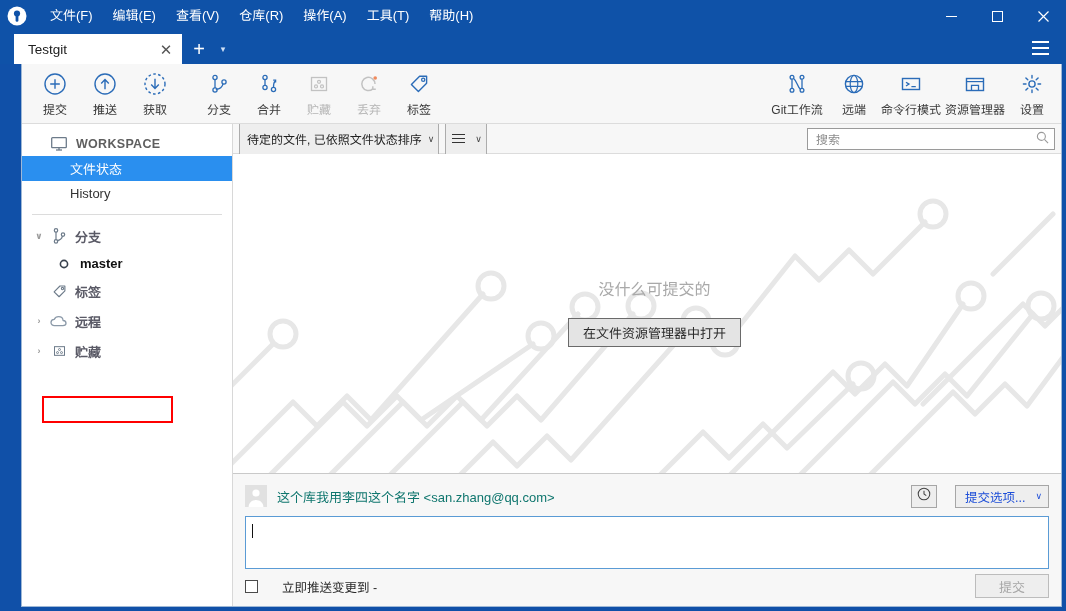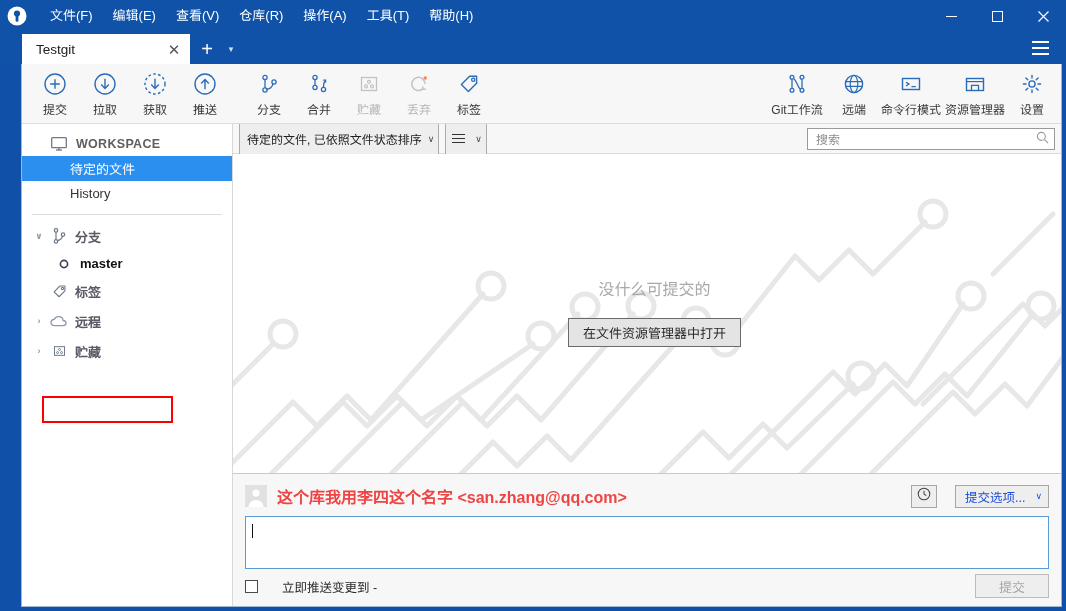--- a/index.html
+++ b/index.html
@@ -32,21 +32,21 @@
   .win-controls { position: absolute; right: 0; top: 0; display: flex; }
   .win-btn {
     width: 46px; height: 32px; display: flex; align-items: center; justify-content: center;
     color: #ffffff;
   }
   .win-btn svg { display: block; }
 
   
   .tabstrip {
     height: 32px; flex: 0 0 32px; background: #0f52a8;
-    display: flex; align-items: flex-end; position: relative; padding-left: 22px;
+    display: flex; align-items: flex-end; position: relative; padding-left: 14px;
   }
   .tab {
     background: #ffffff; height: 30px; min-width: 168px;
     display: flex; align-items: center; padding: 0 6px 0 14px;
     border-radius: 0;
   }
   .tab-label { font-size: 13.5px; color: #202020; flex: 1; }
   .tab-close {
     width: 20px; height: 20px; display: flex; align-items: center; justify-content: center;
     color: #555; font-size: 15px; line-height: 1;
@@ -165,21 +165,21 @@
   
   .commitpanel {
     flex: 0 0 133px; background: #f7f7f7; border-top: 1px solid #c9c9c9;
     display: flex; flex-direction: column; padding: 8px 12px 0 12px;
   }
   .author-row { display: flex; align-items: center; gap: 10px; height: 28px; }
   .avatar {
     width: 22px; height: 22px; background: #e1e1e1; display: flex;
     align-items: flex-end; justify-content: center; overflow: hidden;
   }
-  .author-name { font-size: 16px; color: #ef4444; font-weight: bold; flex: 1; }
+  .author-name { font-size: 13px; color: #0f766e; font-weight: normal; flex: 1; }
   .sq-btn {
     width: 26px; height: 23px; background: #eeeeee; border: 1px solid #a6a6a6;
     display: flex; align-items: center; justify-content: center;
   }
   .opt-combo {
     height: 23px; background: #eeeeee; border: 1px solid #a6a6a6; margin-left: 8px;
     display: flex; align-items: center; gap: 10px; padding: 0 6px 0 9px;
     font-size: 12.5px; color: #1d4ed8;
   }
   .msgbox {
@@ -268,48 +268,39 @@
         <div class="tb-btn">
           <span class="tb-ico">
             <svg width="24" height="24" viewBox="0 0 24 24">
               <circle cx="12" cy="12" r="10" fill="none" stroke="#2b6cb8" stroke-width="1.4"></circle>
               <path d="M12 7.2v9.6 M7.2 12h9.6" stroke="#2b6cb8" stroke-width="1.4"></path>
             </svg>
           </span>
           <span class="tb-lbl">提交</span>
         </div>
 
+
         <div class="tb-btn">
           <span class="tb-ico">
             <svg width="24" height="24" viewBox="0 0 24 24">
               <circle cx="12" cy="12" r="10" fill="none" stroke="#2b6cb8" stroke-width="1.4"></circle>
-              <path d="M12 6.8v9.4 M8.2 12.6l3.8 3.8 3.8-3.8" fill="none" stroke="#2b6cb8" stroke-width="1.4"></path>
-            </svg>
-          </span>
-          <span class="tb-lbl">拉取</span>
+              <path d="M12 17.2V7.8 M8.2 11.4L12 7.6l3.8 3.8" fill="none" stroke="#2b6cb8" stroke-width="1.4"></path>
+            </svg>
+          </span>
+          <span class="tb-lbl">推送</span>
         </div>
 
         <div class="tb-btn">
           <span class="tb-ico">
             <svg width="24" height="24" viewBox="0 0 24 24">
               <circle cx="12" cy="12" r="10" fill="none" stroke="#2b6cb8" stroke-width="1.4" stroke-dasharray="2.6 2.4"></circle>
               <path d="M12 6.8v9.4 M8.2 12.6l3.8 3.8 3.8-3.8" fill="none" stroke="#2b6cb8" stroke-width="1.4"></path>
             </svg>
           </span>
           <span class="tb-lbl">获取</span>
-        </div>
-
-        <div class="tb-btn">
-          <span class="tb-ico">
-            <svg width="24" height="24" viewBox="0 0 24 24">
-              <circle cx="12" cy="12" r="10" fill="none" stroke="#2b6cb8" stroke-width="1.4"></circle>
-              <path d="M12 17.2V7.8 M8.2 11.4L12 7.6l3.8 3.8" fill="none" stroke="#2b6cb8" stroke-width="1.4"></path>
-            </svg>
-          </span>
-          <span class="tb-lbl">推送</span>
         </div>
 
         <div class="tb-sep"></div>
 
         <div class="tb-btn">
           <span class="tb-ico">
             <svg width="24" height="24" viewBox="0 0 24 24">
               <circle cx="8" cy="5.5" r="2.1" fill="none" stroke="#2b6cb8" stroke-width="1.3"></circle>
               <circle cx="8" cy="18" r="2.1" fill="none" stroke="#2b6cb8" stroke-width="1.3"></circle>
               <circle cx="17" cy="10" r="2.1" fill="none" stroke="#2b6cb8" stroke-width="1.3"></circle>
@@ -437,21 +428,21 @@
             <svg width="16" height="14" viewBox="0 0 16 14">
               <rect x="0.7" y="0.7" width="14.6" height="10" rx="0.8" fill="none" stroke="#6d7b8a" stroke-width="1.3"></rect>
               <path d="M5 13h6" stroke="#6d7b8a" stroke-width="1.3"></path>
               <path d="M8 10.8v2.1" stroke="#6d7b8a" stroke-width="1.3"></path>
             </svg>
           </span>
           <span class="lbl">WORKSPACE</span>
         </div>
 
         <div class="side-row sub selected">
-          <span>待定的文件</span>
+          <span>文件状态</span>
         </div>
         <div class="side-row sub">
           <span>History</span>
         </div>
 
         <div class="side-divider"></div>
 
         <div class="side-row group">
           <span class="caret">∨</span>
           <span class="side-ico">

